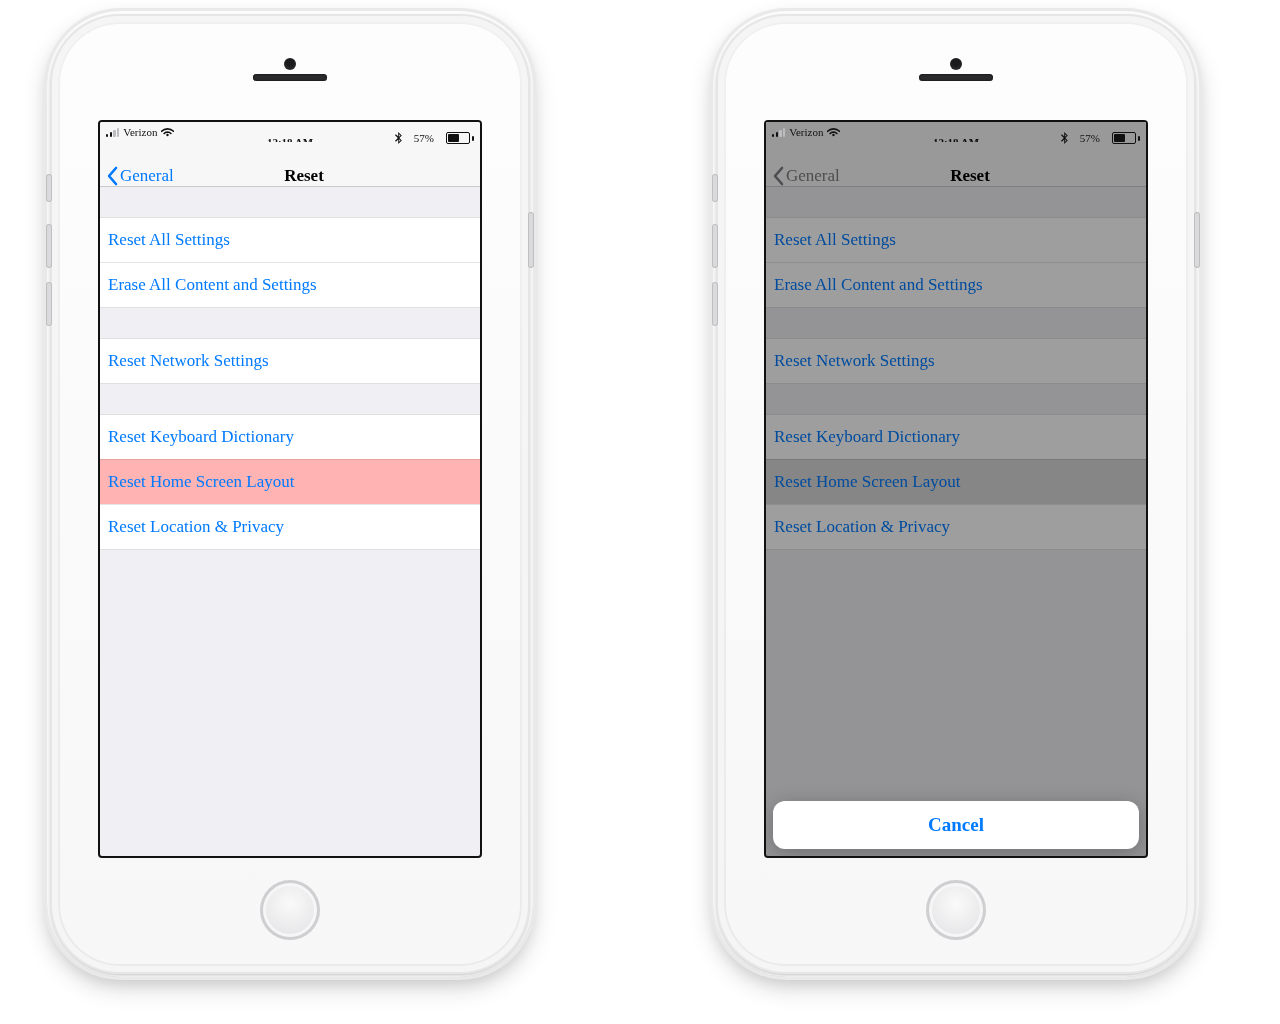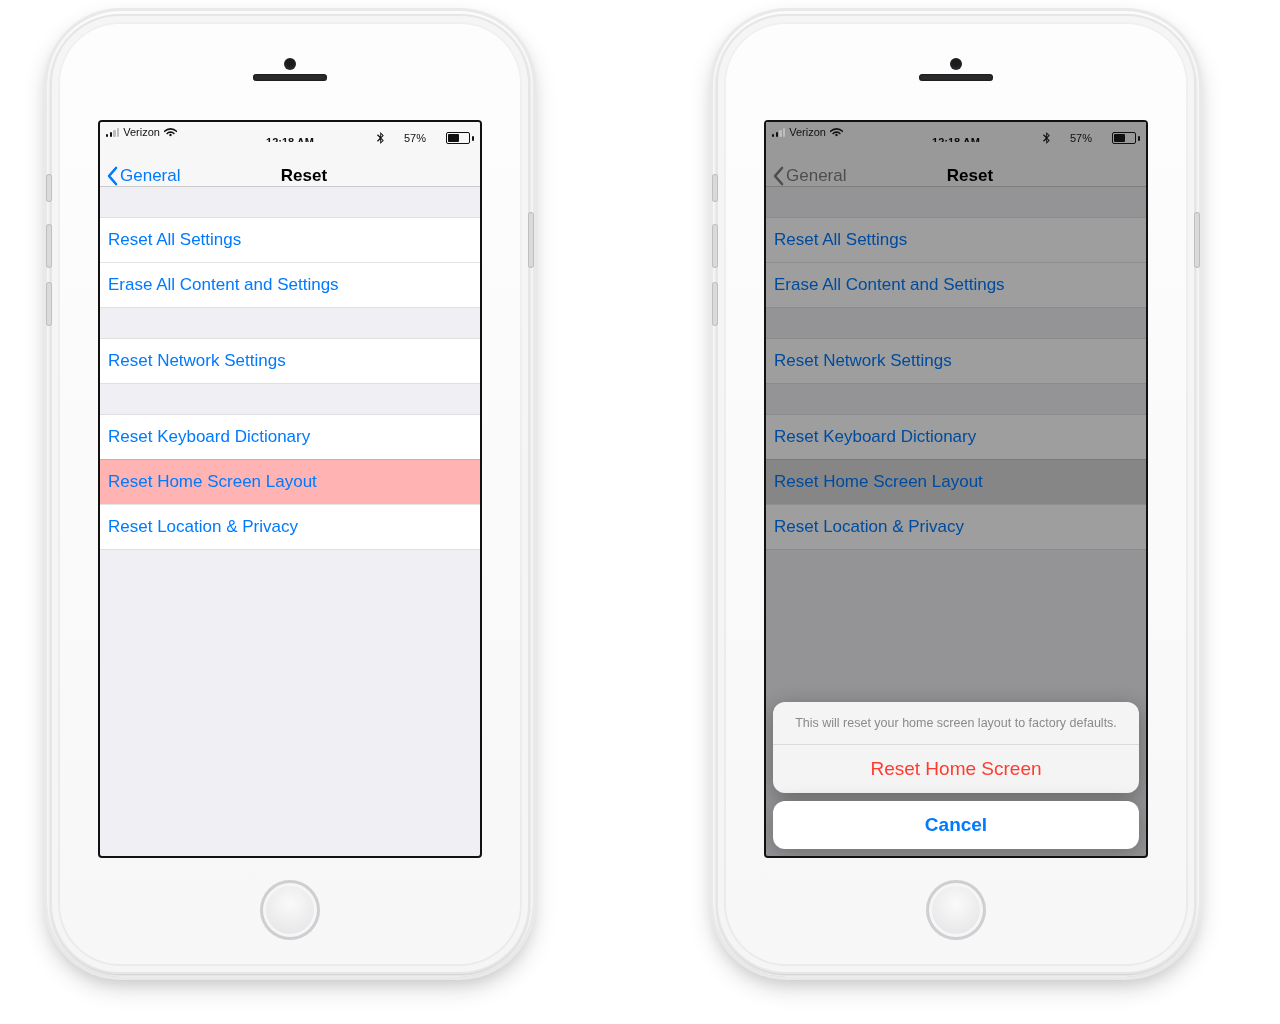--- a/index.html
+++ b/index.html
@@ -5,21 +5,21 @@
   html, body {
     margin: 0; padding: 0;
     width: 1280px; height: 1024px;
     background: #ffffff;
     font-family: -apple-system, "Helvetica Neue", Helvetica, Arial, sans-serif;
     -webkit-font-smoothing: antialiased;
     overflow: hidden;
   }
   .stage {
     position: relative;
-    width: 1280px; height: 1024px;
+    width: 1280px; height: 1024px; font-family: Liberation Serif, serif;
   }
   .phone {
     position: absolute;
     width: 480px; height: 960px;
     border-radius: 70px;
     background: #f5f5f6;
     box-shadow:
       0 1px 2px rgba(0,0,0,.12),
       0 6px 16px rgba(0,0,0,.10),
       inset 0 0 0 2px rgba(0,0,0,.06);
@@ -57,21 +57,21 @@
     border-radius: 4px;
     background: #efeff4;
     border: 2px solid #111; 
     overflow: hidden;
   }
 
   
   .status { height:20px; font-size:11px; color:#111; background:#f7f7f8; display:flex; align-items:center; padding:0 6px; justify-content:space-between; position:relative; }
   .status .center { position:absolute; left:0; right:0; text-align:center; font-weight:600;margin-top:20px; }
   .status .left  { display:flex; align-items:center; gap:4px; z-index:1; }
-  .status .right { display:flex; align-items:center; gap:20px; z-index:1;margin-top:12px; }
+  .status .right { display:flex; align-items:center; gap:12px; z-index:1;margin-top:12px; }
   .sigbars { display:flex; align-items:flex-end; gap:1.5px; height:10px; }
   .sigbars span { width:2.2px; background:#111; border-radius:1px; }
   .sigbars .b1{height:3px} .sigbars .b2{height:5px} .sigbars .b3{height:7px} .sigbars .b4{height:9px}
   .sigbars.two .b3, .sigbars.two .b4 { background:#bdbdbf; }
   .wifi-icon svg, .bt-icon svg { display:block; }
   .battery { display:flex; align-items:center; gap:2px; }
   .battery .shell{ width:22px; height:10px; border:1px solid #111; border-radius:2px; position:relative; }
   .battery .fill{ position:absolute; left:1px; top:1px; bottom:1px; background:#111; border-radius:1px; }
   .battery .cap{ width:2px; height:5px; background:#111; border-radius:1px; }
 
@@ -265,24 +265,20 @@
               <span>Reset Home Screen Layout</span>
             </div>
           <div class="row">
               <span>Reset Location &amp; Privacy</span>
             </div>
         </div>
 
         <div class="dim"></div>
 
         <div class="sheet-wrap">
-          <div class="sheet">
-            <div class="msg">This will reset your home screen layout to factory defaults.</div>
-            <div class="destructive">Reset Home Screen</div>
-          </div>
           <div class="sheet-cancel">Cancel</div>
         </div>
 
       </div>
       <div class="homebtn"></div>
     </div>
   </div>
 
 </div>
 

